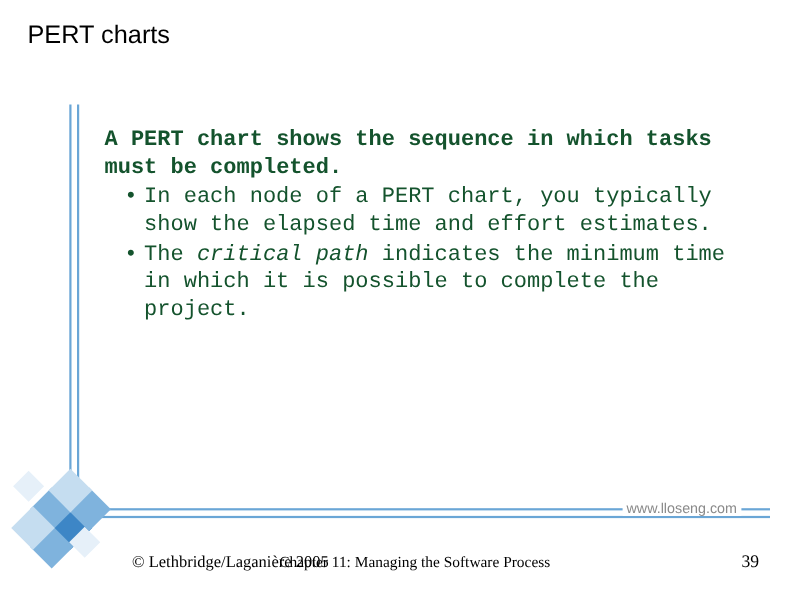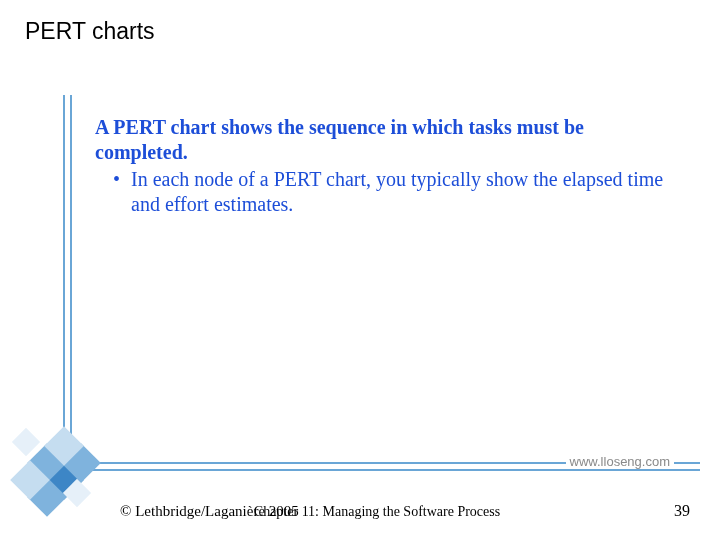--- a/index.html
+++ b/index.html
@@ -20,21 +20,22 @@
     color: #000;
     font-family: Arial, Helvetica, sans-serif;
   }
   .content {
     position: absolute;
     top: 115px;
     left: 95px;
     right: 40px;
     font-size: 20px;
     line-height: 1.25;
-    color: #1d4ed8;
+    color: #14532d;
+    font-family: Liberation Mono, monospace;
   }
   .lead {
     font-weight: bold;
     margin-bottom: 2px;
   }
   .bullets {
     list-style: none;
     padding-left: 18px;
   }
   .bullets li {
@@ -148,20 +149,23 @@
 <body>
 
 <h1 class="slide-title">PERT charts</h1>
 
 <div class="content">
   <p class="lead">A PERT chart shows the sequence in which tasks must be completed.</p>
   <ul class="bullets">
     <li>
       <span>In each node of a PERT chart, you typically show the elapsed time and effort estimates.</span>
     </li>
+    <li>
+      <span>The </span><span class="italic">critical path</span><span> indicates the minimum time in which it is possible to complete the project.</span>
+    </li>
   </ul>
 </div>
 
 <div class="vline-outer"></div>
 <div class="vline-inner"></div>
 <div class="hline-top"></div>
 <div class="hline-bottom"></div>
 <div class="url">www.lloseng.com</div>
 
 <div class="corner">

